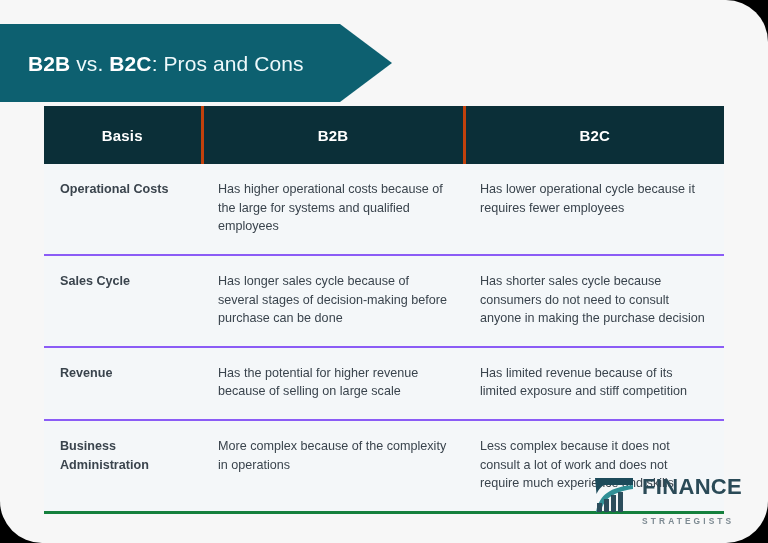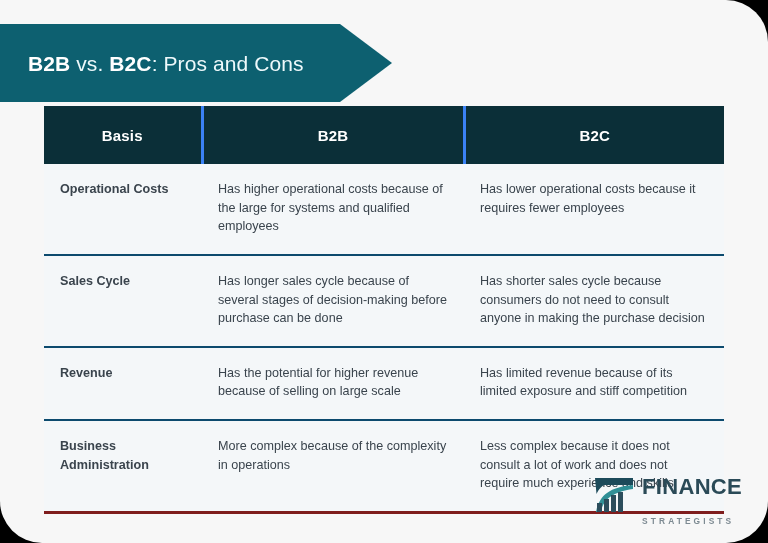--- a/index.html
+++ b/index.html
@@ -78,36 +78,36 @@
   }
 
   table.cmp thead th {
     background: #0b2f38;
     color: #ffffff;
     font-size: 15px;
     font-weight: 700;
     height: 56px;
     vertical-align: middle;
     text-align: center;
-    border-right: 3px solid #3b82f6;
+    border-right: 3px solid #c2410c;
     letter-spacing: 0.2px;
   }
   table.cmp thead th:last-child { border-right: none; }
 
   table.cmp td {
     background: #f4f7f9;
     vertical-align: top;
     font-size: 12.6px;
     line-height: 1.48;
     color: #3a444d;
     padding: 16px 16px 18px 16px;
-    border-bottom: 2px solid #0c4a6e;
+    border-bottom: 2px solid #8b5cf6;
   }
   table.cmp tbody tr:last-child td {
-    border-bottom: 3px solid #7f1d1d;
+    border-bottom: 3px solid #15803d;
   }
 
   td.basis-cell {
     font-weight: 700;
     color: #1c2b33;
     font-size: 13px;
     vertical-align: middle;
     padding-left: 10px;
     background: #f6f8fa;
   }
@@ -174,21 +174,21 @@
           <tr>
             <th>Basis</th>
             <th>B2B</th>
             <th>B2C</th>
           </tr>
         </thead>
         <tbody>
           <tr>
             <td class="basis-cell">Operational Costs</td>
             <td>Has higher operational costs because of the large for systems and qualified employees</td>
-            <td>Has lower operational costs because it requires fewer employees</td>
+            <td>Has lower operational cycle because it requires fewer employees</td>
           </tr>
           <tr>
             <td class="basis-cell">Sales Cycle</td>
             <td>Has longer sales cycle because of several stages of decision-making before purchase can be done</td>
             <td>Has shorter sales cycle because consumers do not need to consult anyone in making the purchase decision</td>
           </tr>
           <tr>
             <td class="basis-cell">Revenue</td>
             <td>Has the potential for higher revenue because of selling on large scale</td>
             <td>Has limited revenue because of its limited exposure and stiff competition</td>

